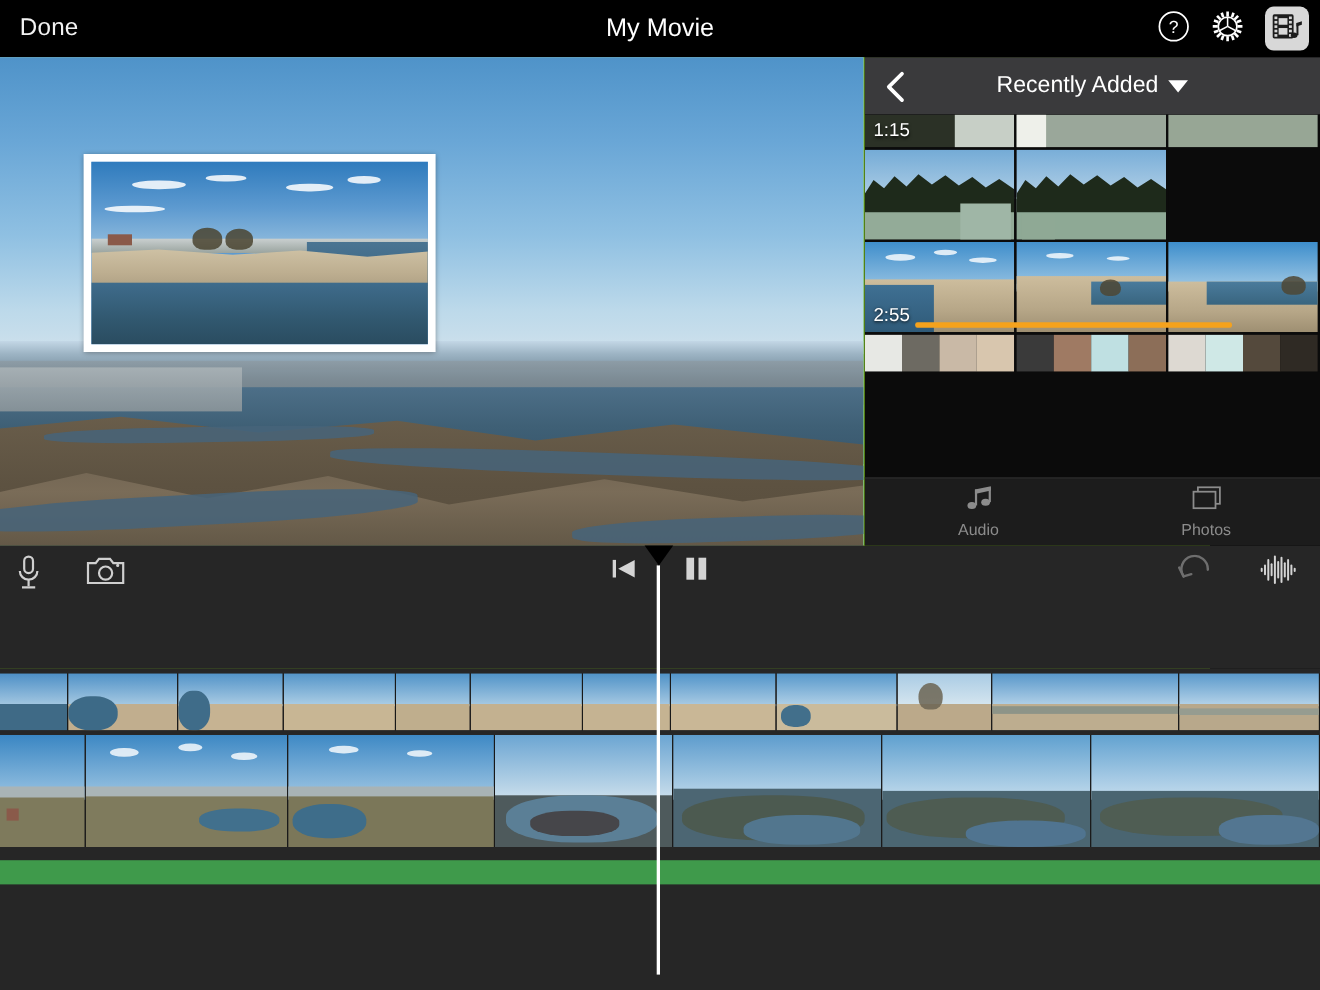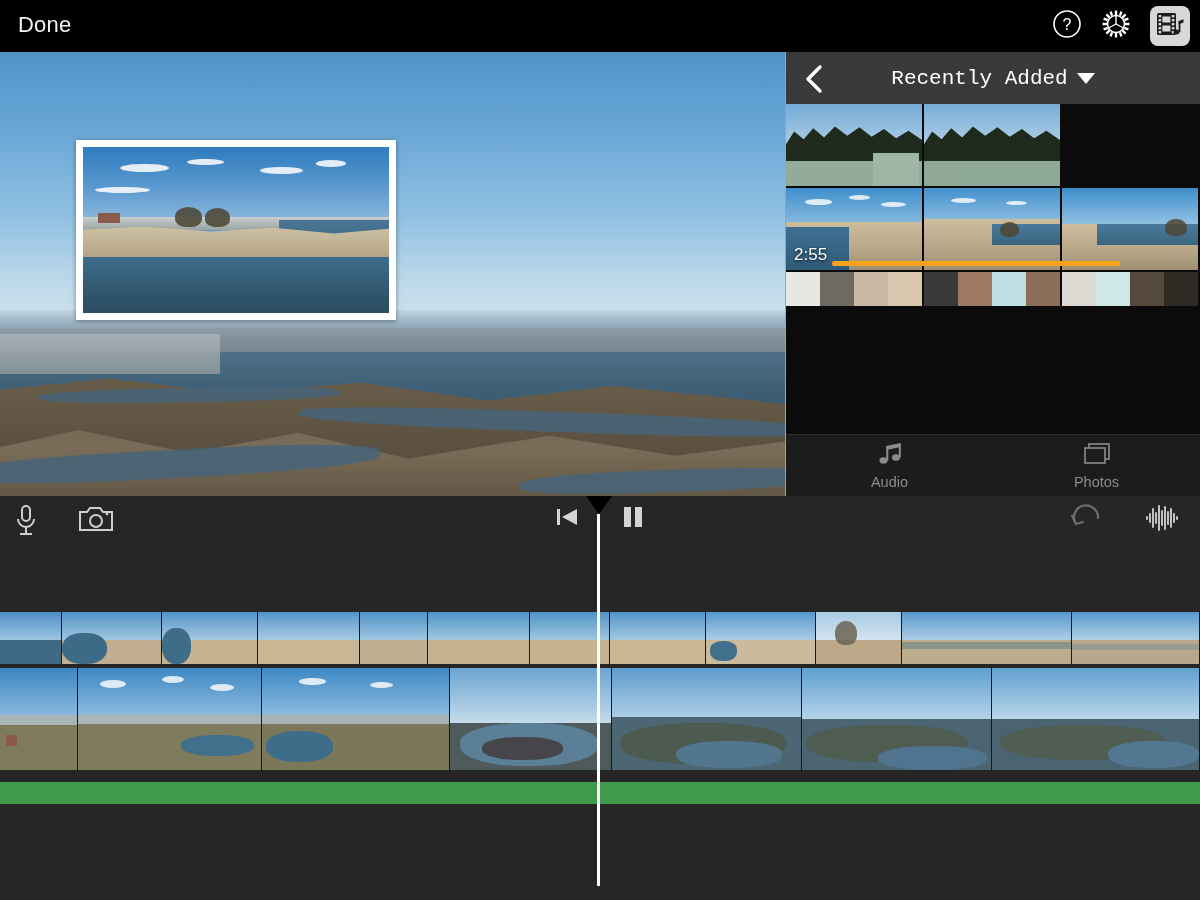--- a/index.html
+++ b/index.html
@@ -121,21 +121,21 @@
     position:absolute; left:786px; top:52px; width:414px; height:444px;
     background:#0b0b0b; overflow:hidden;
   }
   .browser-head {
     position:relative; width:414px; height:52px;
     background:#3a3a3c; display:flex; align-items:center;
   }
   .back-chevron { position:absolute; left:18px; top:12px; cursor:pointer; }
   .browser-title {
     width:414px; text-align:center; color:#fff; font-size:21px;
-    display:flex; align-items:center; justify-content:center; gap:9px;font-family:Liberation Mono, monospace;
+    display:flex; align-items:center; justify-content:center; gap:9px;
   }
   .tri-down {
     width:0; height:0; border-left:9px solid transparent; border-right:9px solid transparent;
     border-top:11px solid #fff;
   }
   .section-head {
     width:414px; height:30px; background:#1b1b1b;
     color:#c9c9c9; font-size:13.5px; letter-spacing:.8px;
     display:flex; align-items:center; padding-left:10px;
   }
@@ -239,20 +239,21 @@
   .sc-band { position:absolute; left:0; width:100%; }
   .sc-riv { position:absolute; border-radius:45%; }
 </style>
 </head>
 <body>
 
 <div id="app">
 
   <div class="topbar">
     <div class="done-btn">Done</div>
+    <div class="movie-title">My Movie</div>
     <div class="topbar-right">
       <span class="ticon">
         <svg width="30" height="30" viewBox="0 0 30 30">
           <circle cx="15" cy="15" r="13" fill="none" stroke="#fff" stroke-width="1.6"></circle>
           <text x="15" y="21" text-anchor="middle" font-size="16" fill="#fff" font-family="Liberation Sans, sans-serif">?</text>
         </svg>
       </span>
       <span class="ticon">
         <svg width="32" height="32" viewBox="0 0 32 32">
           <g fill="none" stroke="#fff" stroke-width="1.6">
@@ -352,20 +353,34 @@
       </span>
       <div class="browser-title">
         <span>Recently Added</span>
         <span class="tri-down"></span>
       </div>
     </div>
 
 
     <div class="grid">
 
+      <div class="grid-row clipped">
+        <div class="cell">
+          <div class="th" style="background:#2b3126;"></div>
+          <div class="sid-white" style="left:60%;width:40%;height:100%;background:#c7cfc6;"></div>
+          <div class="dur">1:15</div>
+        </div>
+        <div class="cell">
+          <div class="th" style="background:#9aa79a;"></div>
+          <div class="sid-white" style="left:0;width:20%;height:100%;background:#eef0ea;"></div>
+        </div>
+        <div class="cell">
+          <div class="th" style="background:#97a695;"></div>
+        </div>
+      </div>
 
       <div class="grid-row">
         <div class="cell">
           <div class="th-sky" style="background:linear-gradient(180deg,#74abd6,#b0cfe6);"></div>
           <div class="th-gr" style="background:#93ab98;"></div>
           <div class="tb-trees"></div>
             <div class="tb-house"></div>
         </div>
         <div class="cell">
           <div class="th-sky" style="background:linear-gradient(180deg,#79aed8,#b4d1e7);"></div>

